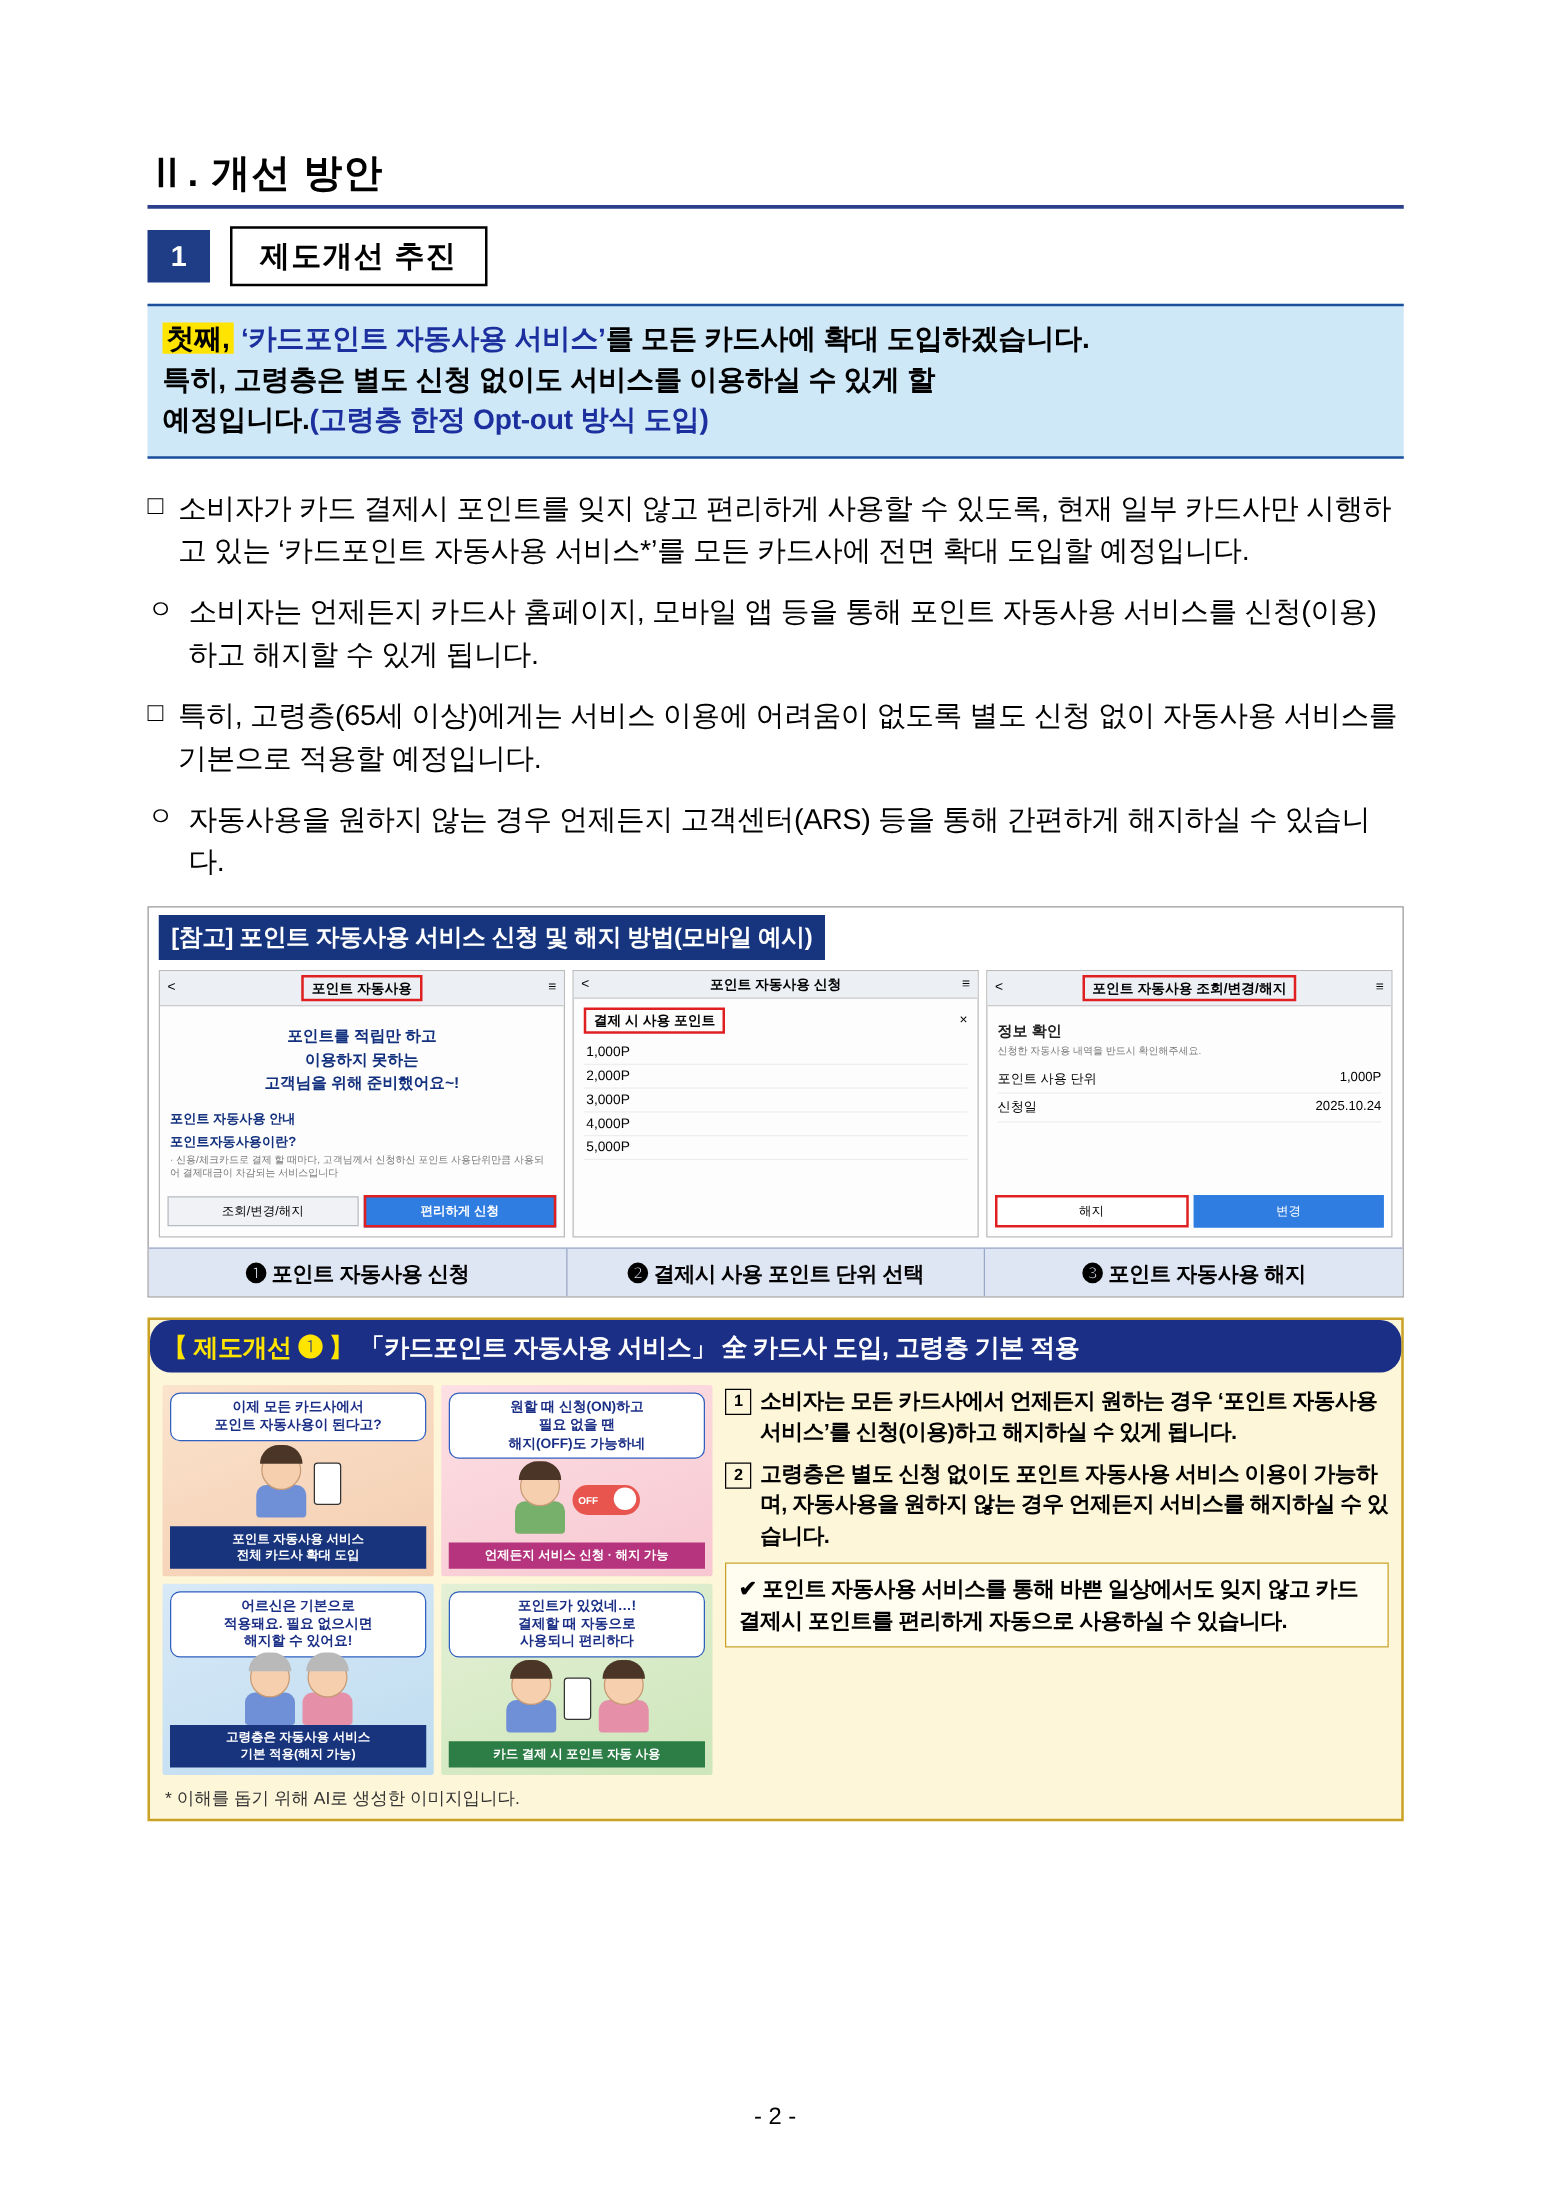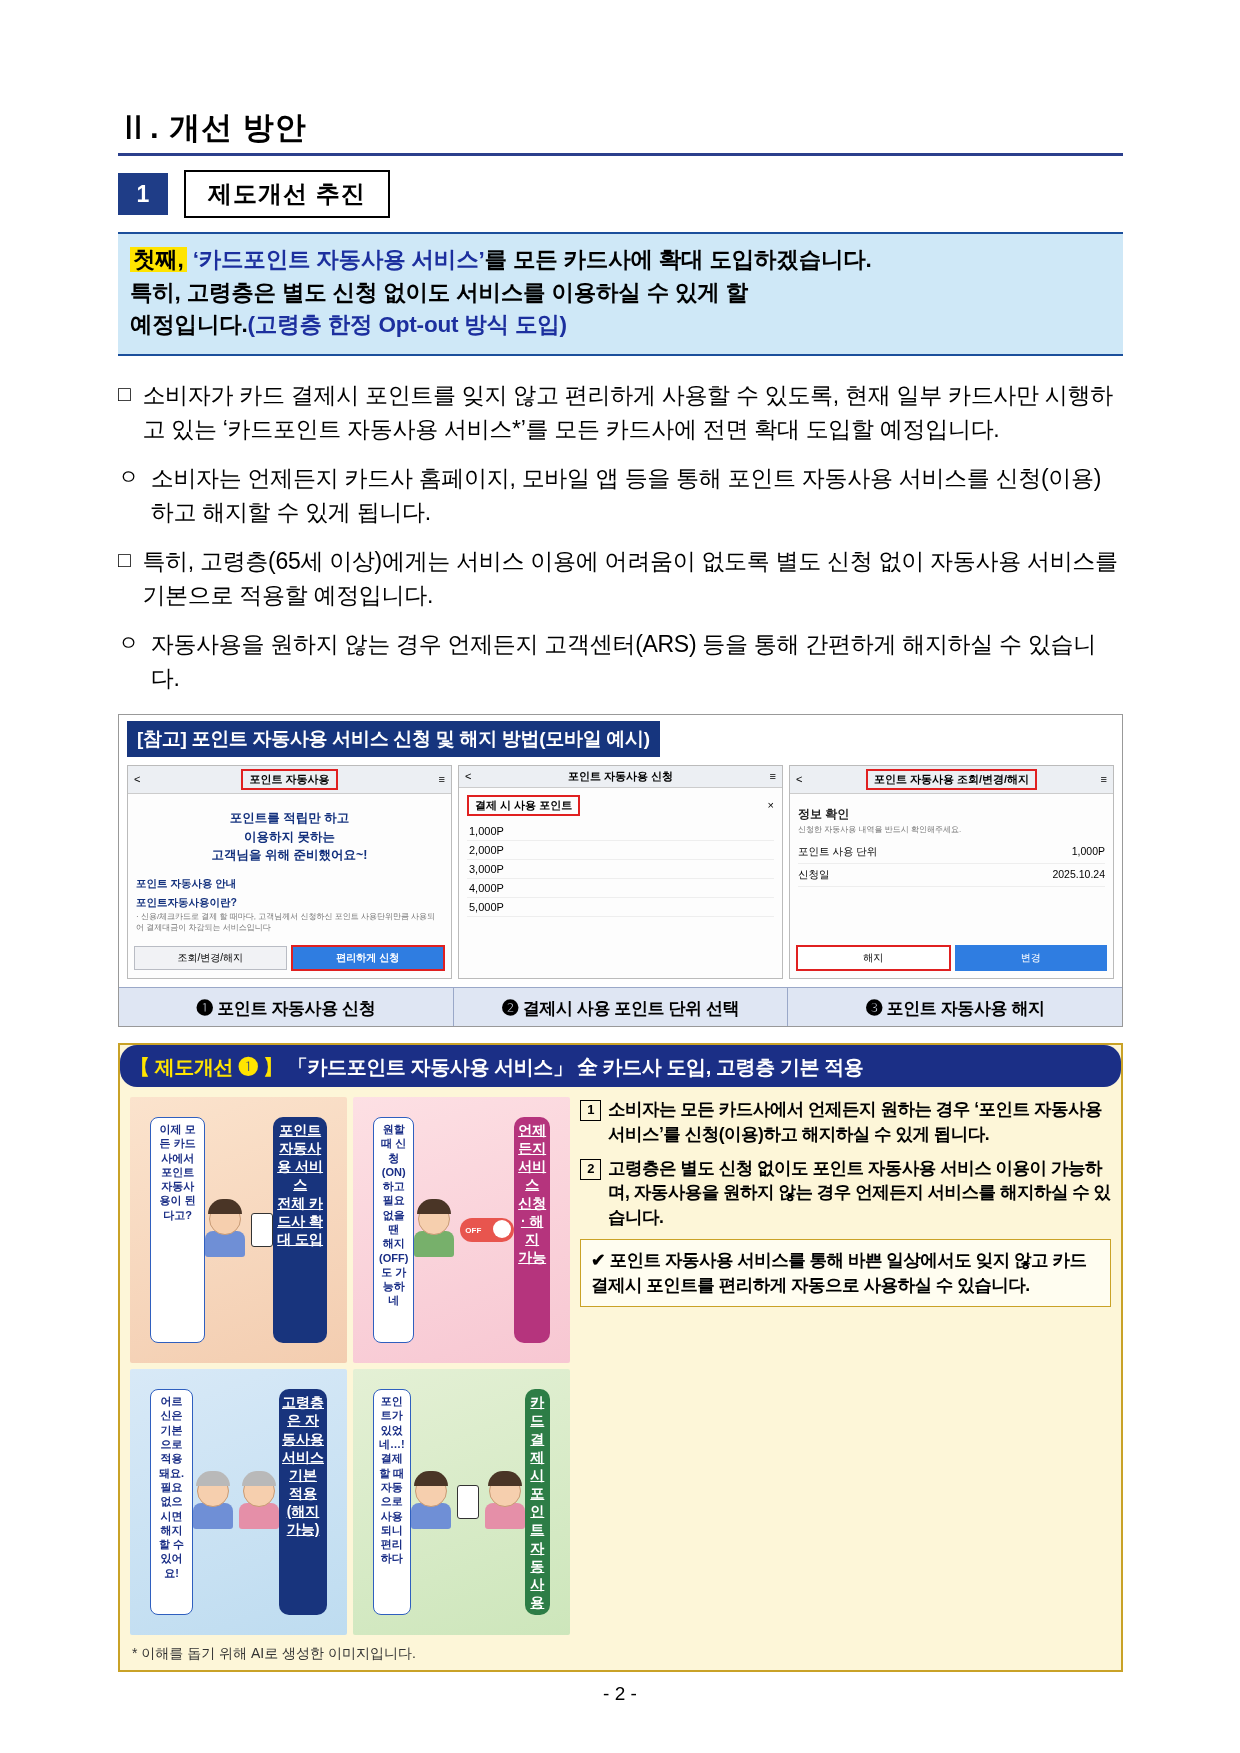--- a/index.html
+++ b/index.html
@@ -18,21 +18,21 @@
   .page {
     position: relative;
     width: 1240px;
     height: 1753px;
     padding: 0;
     box-sizing: border-box;
   }
   .content {
     position: absolute;
     left: 118px;
-    top: 107px;
+    top: 118px;
     width: 1005px;
   }
 
   
   .sec-head {
     font-size: 31px;
     font-weight: bold;
     letter-spacing: 1px;
     padding-bottom: 4px;
   }
@@ -280,51 +280,50 @@
     flex: 0 0 440px;
     display: grid;
     grid-template-columns: 1fr 1fr;
     grid-template-rows: 1fr 1fr;
     gap: 6px;
   }
   .cell {
     position: relative;
     min-height: 130px;
     border-radius: 2px;
-    padding: 20px;
+    padding: 6px;
     box-sizing: border-box;
     display: flex;
-    flex-direction: row;
+    flex-direction: column;
     justify-content: space-between;
   }
   .c1 { background: linear-gradient(160deg,#fbe3cd,#f3cdb0); }
   .c2 { background: linear-gradient(160deg,#fde0e4,#f7c7d2); }
   .c3 { background: linear-gradient(160deg,#d8e9f7,#bedcf0); }
   .c4 { background: linear-gradient(160deg,#e4f0d5,#cde6bb); }
   .bubble {
     background: #ffffff;
     border: 1px solid #2f5fbf;
     border-radius: 8px;
     font-size: 11px;
     font-weight: bold;
     color: #1a2e86;
     text-align: center;
     padding: 4px 5px;
     line-height: 1.3;
   }
   .cap-strip {
     background: #18347d;
     color: #fff;
-    font-size: 14px;
+    font-size: 10px;
     font-weight: bold;
     text-align: center;
     padding: 4px 3px;
     line-height: 1.3;
-    border-radius: 10px;
-    text-decoration: underline;
+    border-radius: 0;
   }
   .cap-strip.pink { background: #b5347d; }
   .cap-strip.green { background: #2d7d46; }
   .cap-strip.navy2 { background: #18347d; }
   .figurine {
     flex: 1 1 auto;
     display: flex;
     align-items: center;
     justify-content: center;
     gap: 6px;

